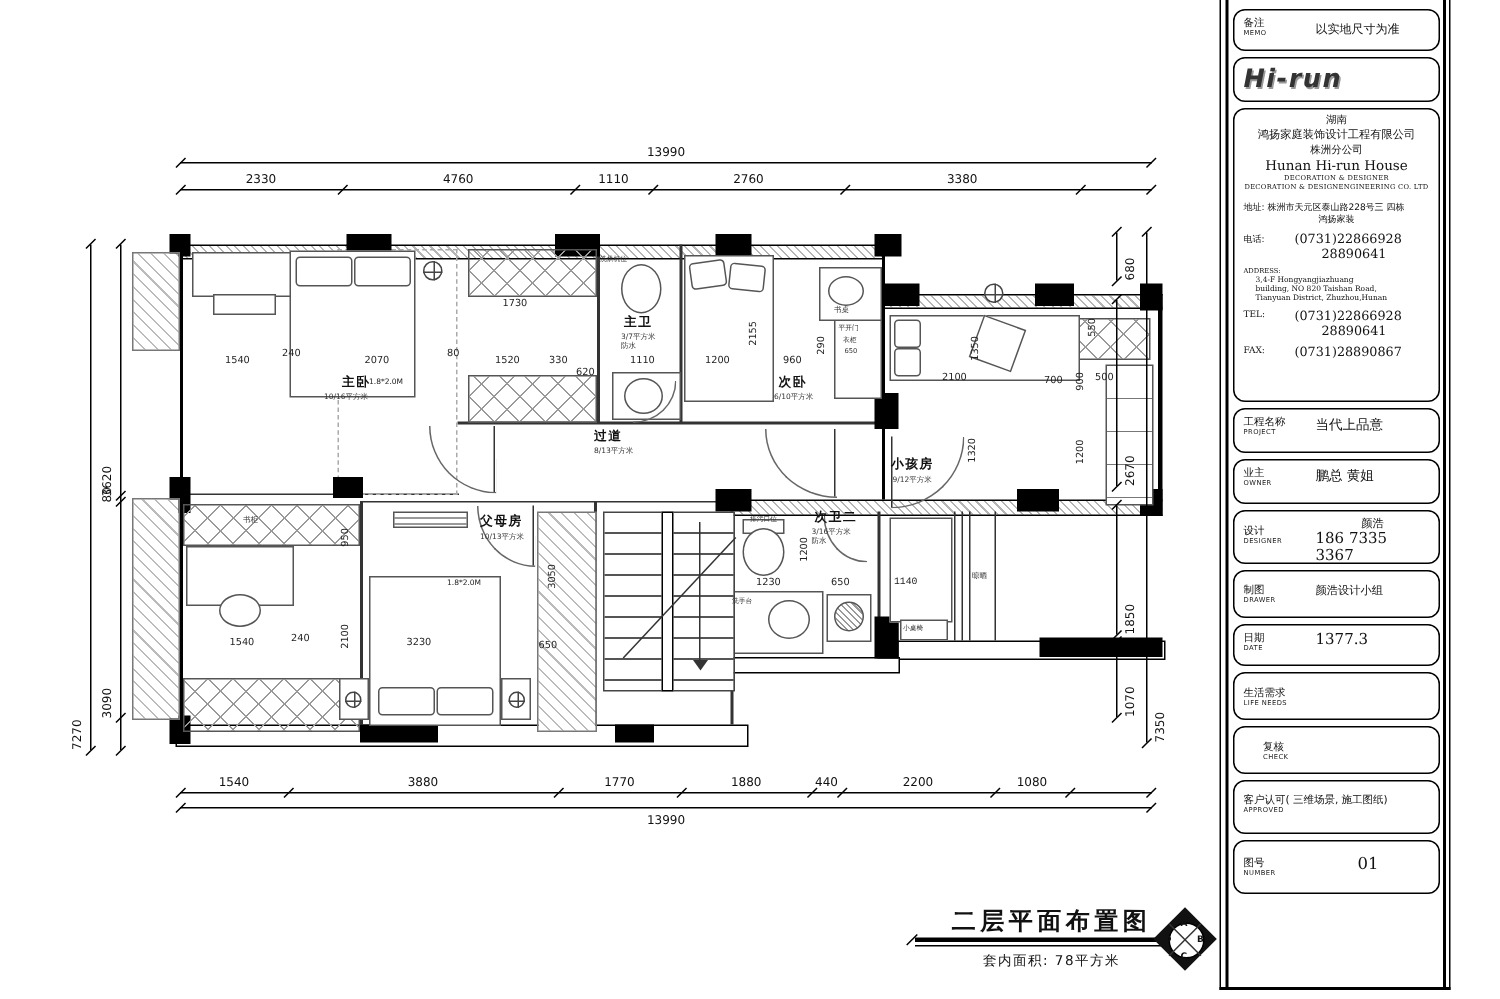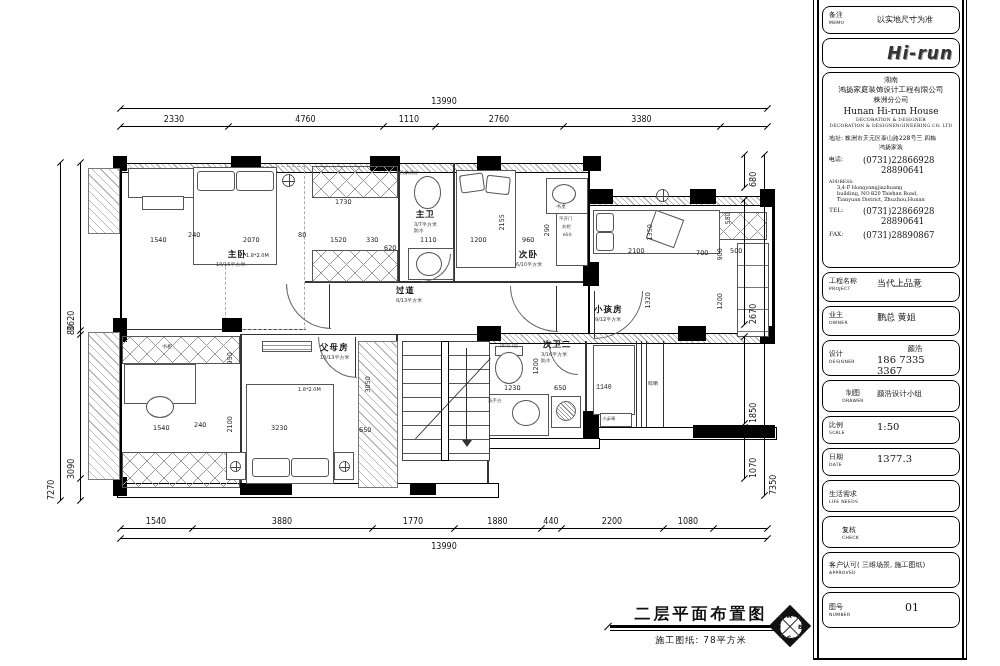--- a/index.html
+++ b/index.html
@@ -380,21 +380,21 @@
       <div class="dseg" style="height: 340px;">
         <span class="dlab">7350</span>
         <span class="tk"></span>
       </div>
       <span class="tk end"></span>
     </div>
 
   <div id="caption-title">二层平面布置图</div>
   <div id="caption-line1"></div>
   <div id="caption-line2"></div>
-  <div id="caption-area">施工图纸: 78平方米</div>
+  <div id="caption-area">套内面积: 78平方米</div>
   <span class="capticks" style="left:603px;top:626px;"></span>
   <span class="capticks" style="left:780px;top:626px;"></span>
   <div id="compass-diamond"></div>
   <div id="compass-circle"></div>
   <div class="cx" style="transform:rotate(45deg);"></div>
   <div class="cx" style="transform:rotate(-45deg);"></div>
   <span class="complet" style="left:787px;top:612px;">A</span>
   <span class="complet" style="left:798px;top:623px;">B</span>
   <span class="complet" style="left:787px;top:634px;">C</span>
   <span class="complet" style="left:776px;top:623px;">D</span>
@@ -406,21 +406,21 @@
   <div id="frame-b"></div>
 
   <div id="titleblock">
     <div class="tb-box field" style="height:28px;">
       <div class="f-label">
         <span class="cnl">备注</span>
         <span class="enl">MEMO</span>
       </div>
       <div class="f-value" style="font-size:8px;padding-top:4px;">以实地尺寸为准</div>
     </div>
-    <div class="tb-box" style="height:30px;display:flex;align-items:center;justify-content:flex-end;">
+    <div class="tb-box" style="height:30px;display:flex;align-items:center;justify-content:flex-start;">
       <span id="logo-text">Hi-run</span>
     </div>
     <div class="tb-box" style="height:196px;">
       <div class="cline c-region">湖南</div>
       <div class="cline c-name">鸿扬家庭装饰设计工程有限公司</div>
       <div class="cline c-branch">株洲分公司</div>
       <div class="cline c-en serif">Hunan  Hi-run  House</div>
       <div class="cline c-sub serif">DECORATION  &amp;  DESIGNER</div>
       <div class="cline c-sub serif">DECORATION &amp; DESIGNENGINEERING CO. LTD</div>
       <div class="c-addr">
@@ -469,32 +469,25 @@
       <div class="f-label" style="padding-top:5px;">
           <span class="cnl">设计</span>
           <span class="enl">DESIGNER</span>
         </div>
       <div>
         <div style="font-size:7.5px;text-align:center;">颜浩</div>
         <div class="serif" style="font-size:10px;">186  7335  3367</div>
       </div>
     </div>
     <div class="tb-box field" style="height:32px;">
-      <div class="f-label" style="padding-top:4px;align-items:center;">
+      <div class="f-label" style="padding-top:4px;">
           <span class="cnl">制图</span>
           <span class="enl">DRAWER</span>
         </div>
       <div class="f-value" style="font-size:7.5px;padding-top:5px;">颜浩设计小组</div>
-    </div>
-    <div class="tb-box field" style="height:28px;">
-      <div class="f-label">
-          <span class="cnl">比例</span>
-          <span class="enl">SCALE</span>
-        </div>
-      <div class="f-value serif" style="font-size:10px;">1:50</div>
     </div>
     <div class="tb-box field" style="height:28px;">
       <div class="f-label">
           <span class="cnl">日期</span>
           <span class="enl">DATE</span>
         </div>
       <div class="f-value serif" style="font-size:10px;">1377.3</div>
     </div>
     <div class="tb-box field" style="height:32px;">
       <div class="f-label" style="padding-top:5px;">

